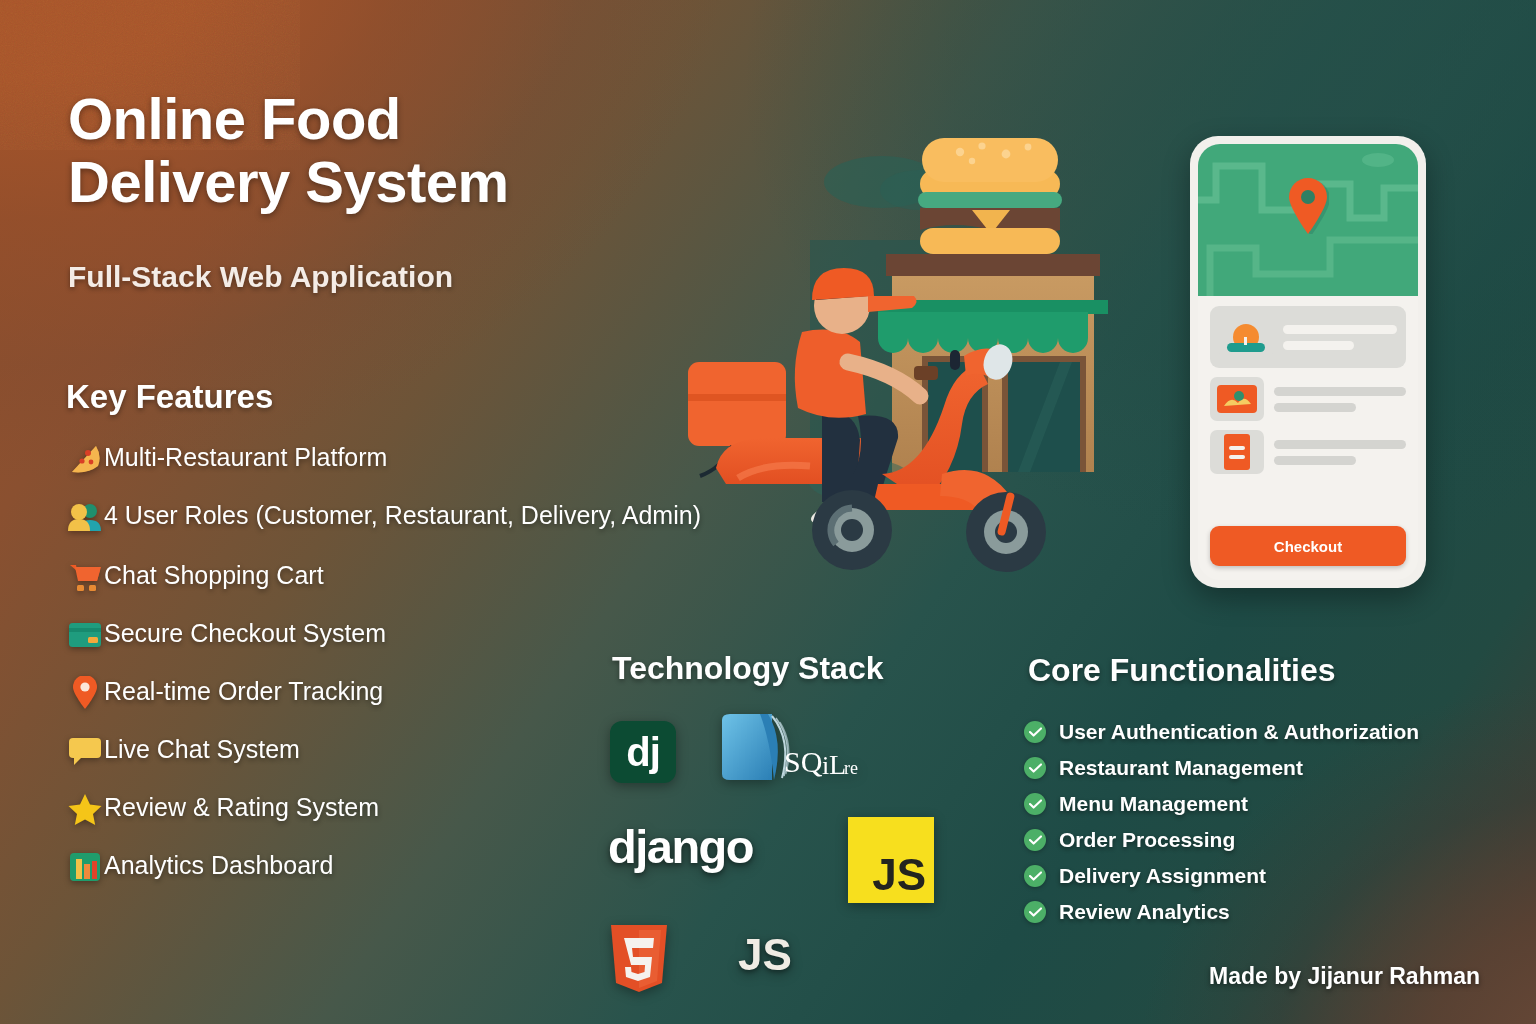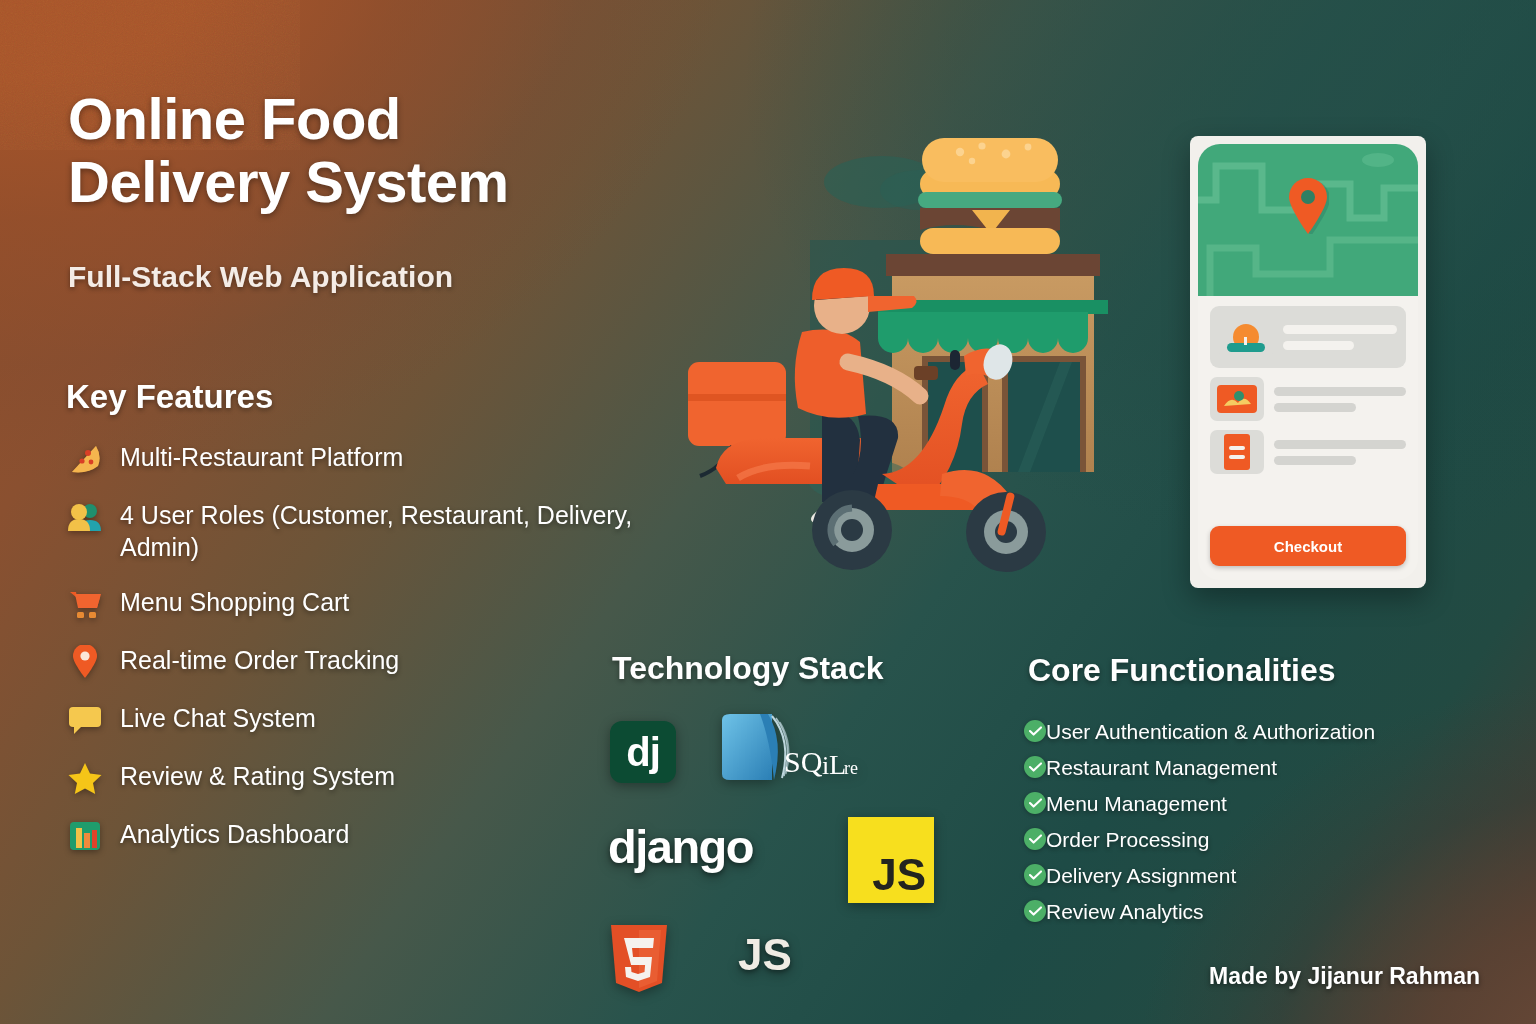--- a/index.html
+++ b/index.html
@@ -37,21 +37,21 @@
     font-size:30px; font-weight:bold; color:#f4ece6;
     text-shadow:0 2px 5px rgba(0,0,0,.4);
   }
   .kf-heading {
     position:absolute; left:66px; top:378px;
     font-size:33px; font-weight:bold; color:#fff;
     text-shadow:0 2px 5px rgba(0,0,0,.4);
   }
   .feature-list { position:absolute; left:66px; top:440px; width:640px; }
   .feature {
-    display:flex; align-items:flex-start; gap:16px;
+    display:flex; align-items:flex-start; 
     margin-bottom:20px;
   }
   .feature.tall { margin-bottom:22px; }
   .feature-ico {
     width:38px; min-width:38px; height:38px;
     display:flex; align-items:center; justify-content:center;
     filter:drop-shadow(0 2px 3px rgba(0,0,0,.35));
   }
   .feature-txt {
     font-size:25px; color:#fff; line-height:1.26;
@@ -95,21 +95,21 @@
     text-shadow:0 2px 5px rgba(0,0,0,.4);
   }
 
   
   .cf-heading {
     position:absolute; left:1028px; top:652px;
     font-size:32px; font-weight:bold; color:#fff;
     text-shadow:0 2px 5px rgba(0,0,0,.4);
   }
   .cf-list { position:absolute; left:1024px; top:720px; width:470px; }
-  .cf-item { display:flex; margin-bottom:12px; }
+  .cf-item { display:flex; align-items:center; gap:13px; margin-bottom:12px;font-weight:bold; }
   .check {
     width:22px; min-width:22px; height:22px; border-radius:50%;
     background:#4caf67; display:flex; align-items:center; justify-content:center;
     filter:drop-shadow(0 1px 2px rgba(0,0,0,.3));
   }
   .cf-txt {
     font-size:21px; color:#fff;
     text-shadow:0 2px 4px rgba(0,0,0,.45);
   }
 
@@ -119,21 +119,21 @@
     text-shadow:0 2px 5px rgba(0,0,0,.5);
   }
 
   
   #illus { position:absolute; left:620px; top:60px; width:900px; height:580px; }
 
   
   .phone {
     position:absolute; left:1190px; top:136px;
     width:236px; height:452px;
-    background:#f2f0ec; border-radius:8px;
+    background:#f2f0ec; border-radius:28px;
     box-shadow:0 10px 28px rgba(0,0,0,.33);
     overflow:hidden; padding:8px;
   }
   .phone-inner { width:100%; height:100%; border-radius:22px; overflow:hidden; background:#f4f2ee; position:relative; }
   .map-area { position:relative; height:152px; background:#41a87a; overflow:hidden; }
   .pin {
     position:absolute; left:50%; top:34px; transform:translateX(-50%);
     width:42px; height:56px;
   }
   .phone-rows { padding:10px 12px 0 12px; }
@@ -361,23 +361,33 @@
 
     <div class="feature">
       <span class="feature-ico">
         <svg width="34" height="30" viewBox="0 0 34 30">
           <path d="M2 3 h6 l3 16 h18 l3 -11 h-24" fill="#ef5a24"></path>
           <path d="M7 5 h26 l-4 14 h-19 z" fill="#f0642f"></path>
           <rect x="9" y="23" width="7" height="6" rx="1.5" fill="#e88a33"></rect>
           <rect x="21" y="23" width="7" height="6" rx="1.5" fill="#e88a33"></rect>
         </svg>
       </span>
-      <span class="feature-txt">Menu Shopping Cart</span>
-    </div>
-
+      <span class="feature-txt">Chat Shopping Cart</span>
+    </div>
+
+    <div class="feature">
+      <span class="feature-ico">
+        <svg width="34" height="26" viewBox="0 0 34 26">
+          <rect x="1" y="1" width="32" height="24" rx="3.5" fill="#1f9c7e"></rect>
+          <rect x="1" y="6" width="32" height="4" fill="#178a6e"></rect>
+          <rect x="20" y="15" width="10" height="6" rx="1.5" fill="#f2a93c"></rect>
+        </svg>
+      </span>
+      <span class="feature-txt">Secure Checkout System</span>
+    </div>
 
     <div class="feature">
       <span class="feature-ico">
         <svg width="26" height="34" viewBox="0 0 26 34">
           <path d="M13 33 C13 33 25 18 25 11 A12 12 0 0 0 1 11 C1 18 13 33 13 33 Z" fill="#ef5a24"></path>
           <circle cx="13" cy="11" r="4.6" fill="#fbe6d8"></circle>
         </svg>
       </span>
       <span class="feature-txt">Real-time Order Tracking</span>
     </div>

